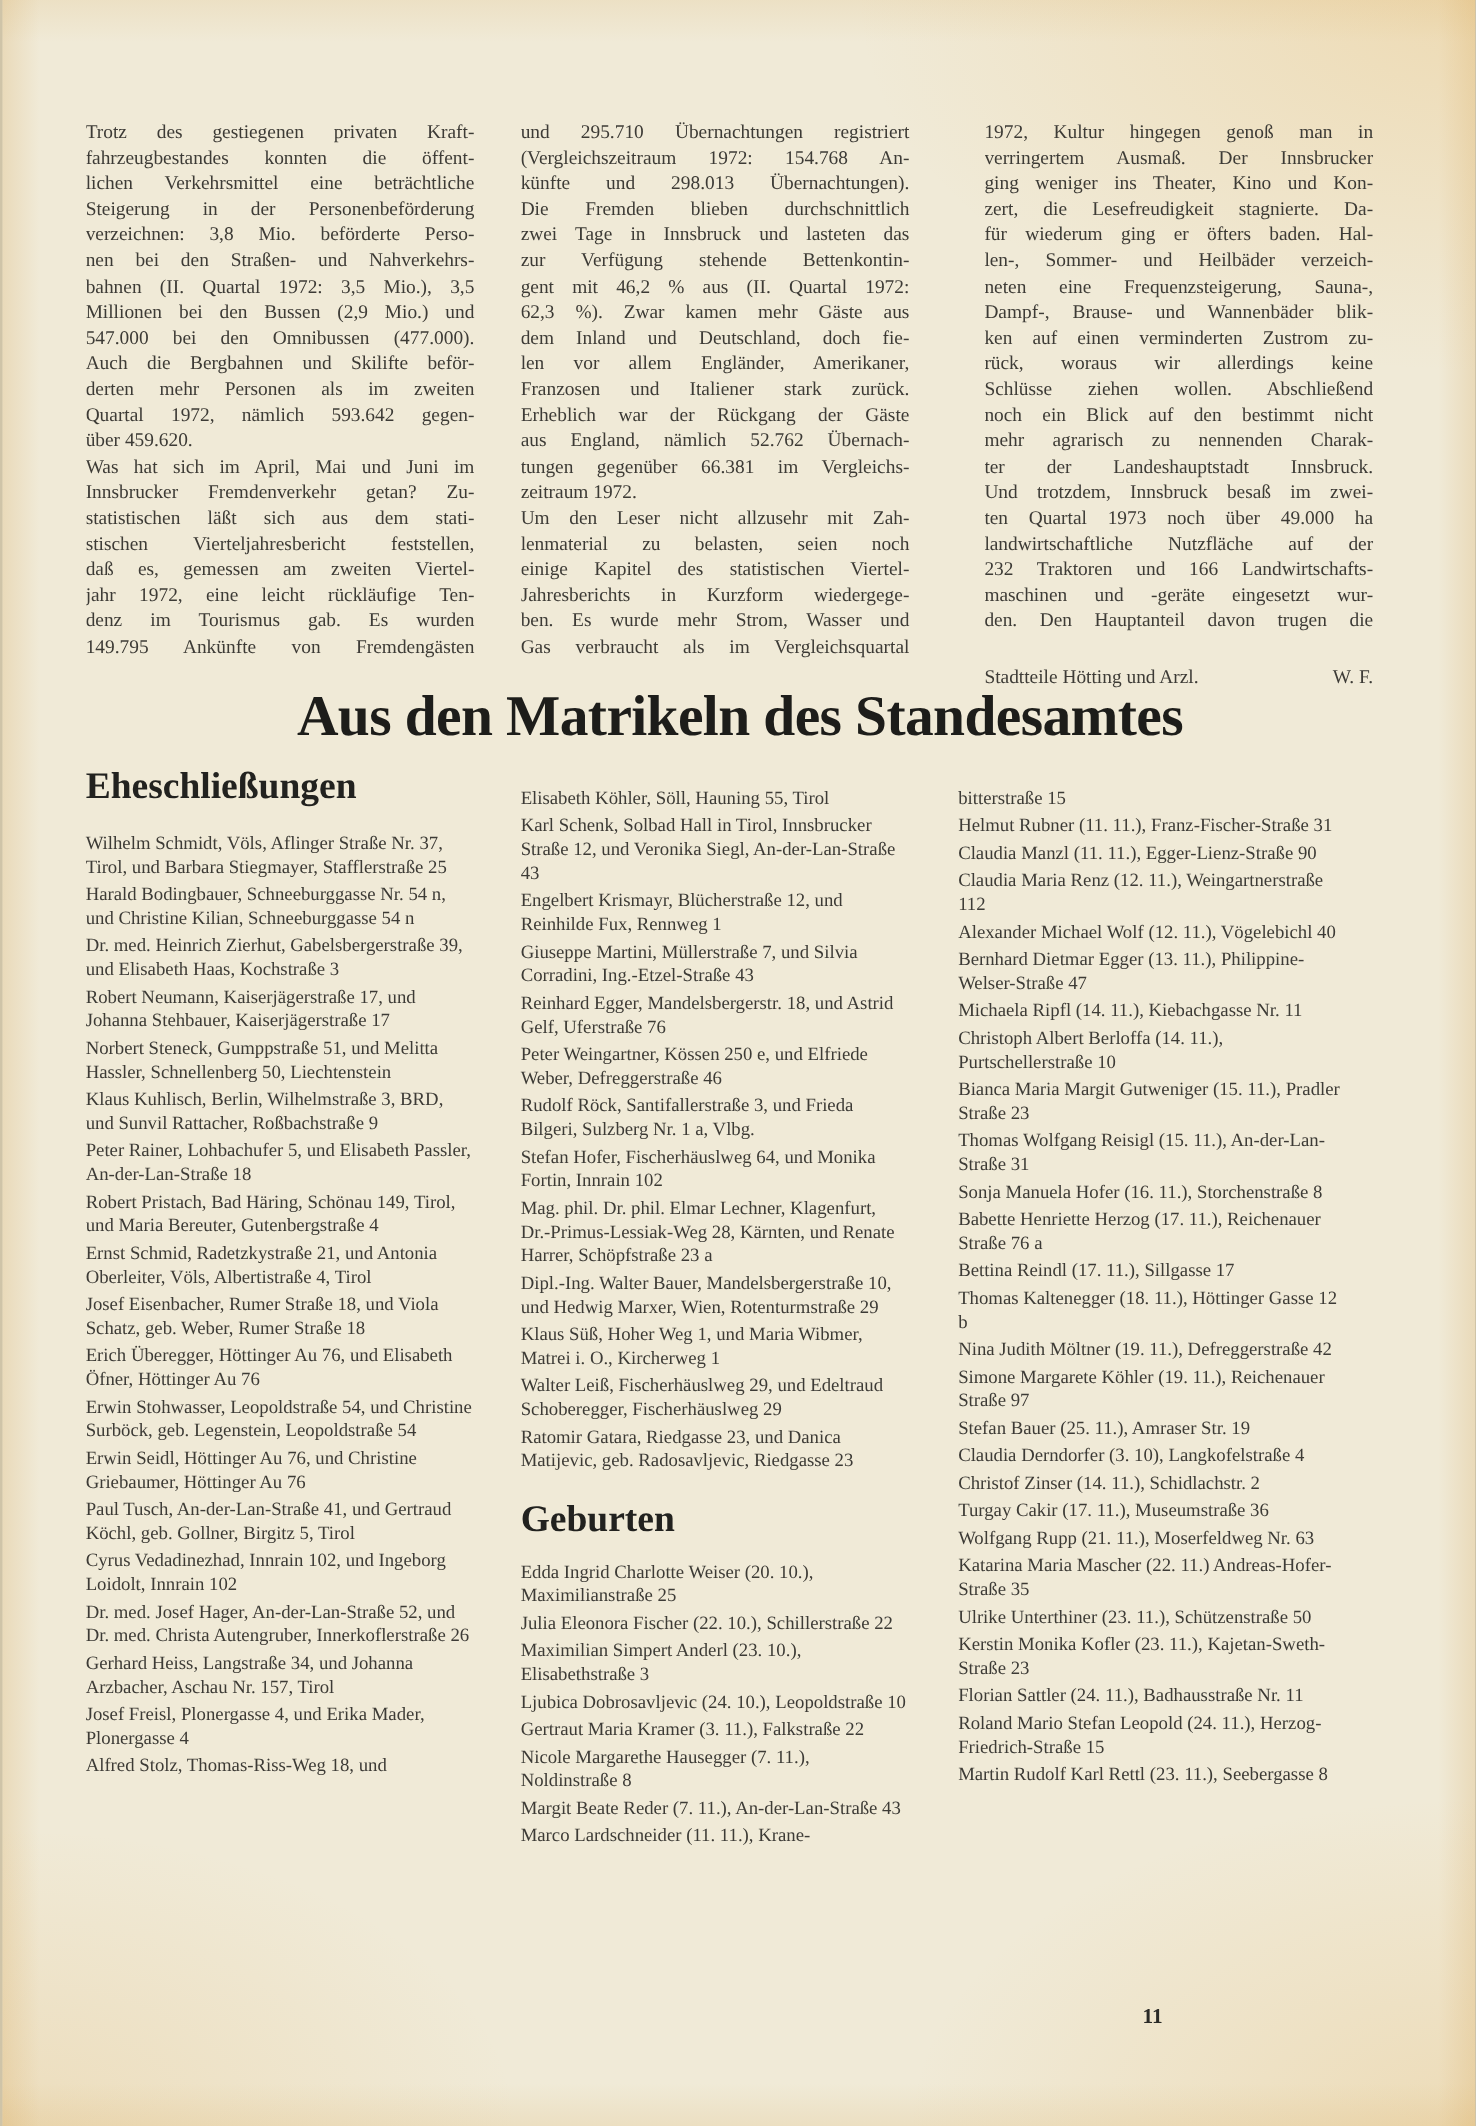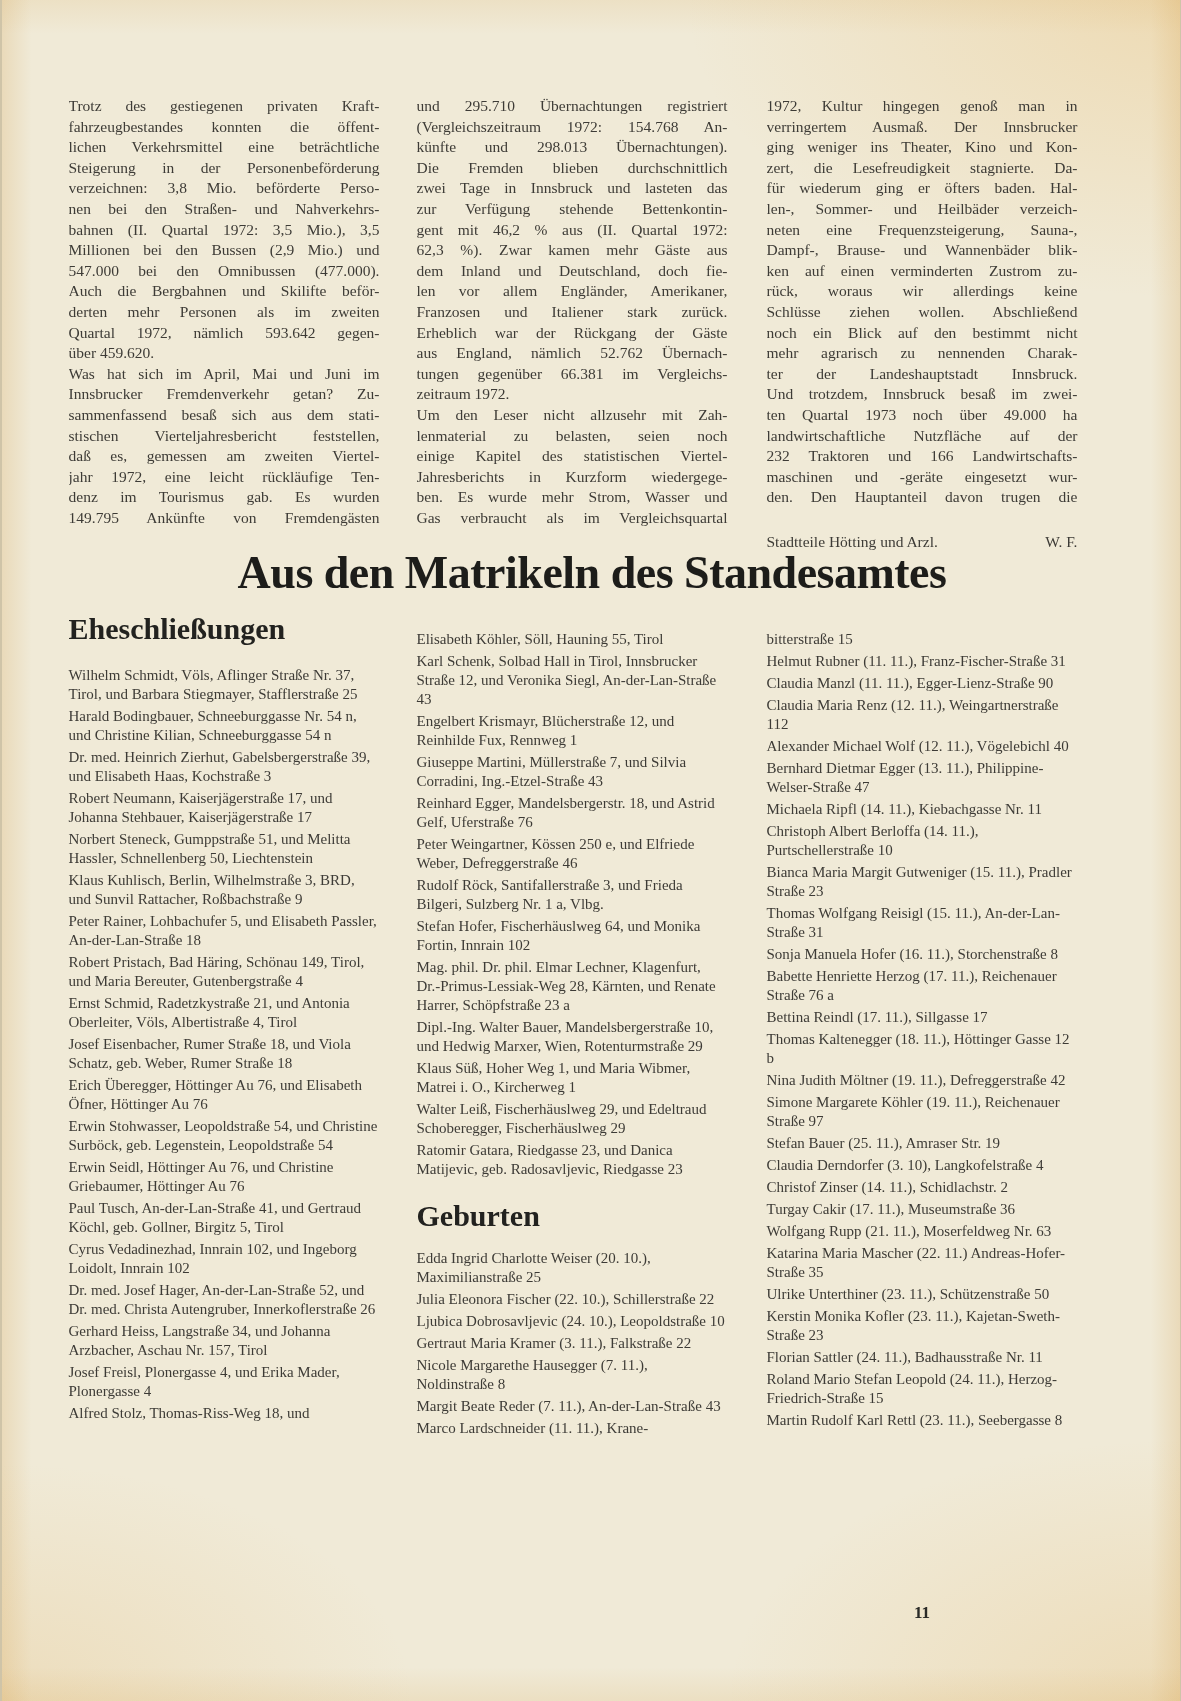--- a/index.html
+++ b/index.html
@@ -62,21 +62,21 @@
       <div class="jl">nen bei den Straßen- und Nahverkehrs-</div>
       <div class="jl">bahnen (II. Quartal 1972: 3,5 Mio.), 3,5</div>
       <div class="jl">Millionen bei den Bussen (2,9 Mio.) und</div>
       <div class="jl">547.000 bei den Omnibussen (477.000).</div>
       <div class="jl">Auch die Bergbahnen und Skilifte beför-</div>
       <div class="jl">derten mehr Personen als im zweiten</div>
       <div class="jl">Quartal 1972, nämlich 593.642 gegen-</div>
       <div class="jl last">über 459.620.</div>
       <div class="jl">Was hat sich im April, Mai und Juni im</div>
       <div class="jl">Innsbrucker Fremdenverkehr getan? Zu-</div>
-      <div class="jl">sammenfassend besaß sich aus dem stati-</div>
+      <div class="jl">statistischen läßt sich aus dem stati-</div>
       <div class="jl">stischen Vierteljahresbericht feststellen,</div>
       <div class="jl">daß es, gemessen am zweiten Viertel-</div>
       <div class="jl">jahr 1972, eine leicht rückläufige Ten-</div>
       <div class="jl">denz im Tourismus gab. Es wurden</div>
       <div class="jl">149.795 Ankünfte von Fremdengästen</div>
     </div>
   <div class="acol" style="left:415px">
       <div class="jl">und 295.710 Übernachtungen registriert</div>
       <div class="jl">(Vergleichszeitraum 1972: 154.768 An-</div>
       <div class="jl">künfte und 298.013 Übernachtungen).</div>
@@ -92,21 +92,21 @@
       <div class="jl">aus England, nämlich 52.762 Übernach-</div>
       <div class="jl">tungen gegenüber 66.381 im Vergleichs-</div>
       <div class="jl last">zeitraum 1972.</div>
       <div class="jl">Um den Leser nicht allzusehr mit Zah-</div>
       <div class="jl">lenmaterial zu belasten, seien noch</div>
       <div class="jl">einige Kapitel des statistischen Viertel-</div>
       <div class="jl">Jahresberichts in Kurzform wiedergege-</div>
       <div class="jl">ben. Es wurde mehr Strom, Wasser und</div>
       <div class="jl">Gas verbraucht als im Vergleichsquartal</div>
     </div>
-  <div class="acol" style="left:765px">
+  <div class="acol" style="left:786px">
       <div class="jl">1972, Kultur hingegen genoß man in</div>
       <div class="jl">verringertem Ausmaß. Der Innsbrucker</div>
       <div class="jl">ging weniger ins Theater, Kino und Kon-</div>
       <div class="jl">zert, die Lesefreudigkeit stagnierte. Da-</div>
       <div class="jl">für wiederum ging er öfters baden. Hal-</div>
       <div class="jl">len-, Sommer- und Heilbäder verzeich-</div>
       <div class="jl">neten eine Frequenzsteigerung, Sauna-,</div>
       <div class="jl">Dampf-, Brause- und Wannenbäder blik-</div>
       <div class="jl">ken auf einen verminderten Zustrom zu-</div>
       <div class="jl">rück, woraus wir allerdings keine</div>
@@ -166,20 +166,21 @@
         <div class="entry">Mag. phil. Dr. phil. Elmar Lechner, Klagenfurt, Dr.-Primus-Lessiak-Weg 28, Kärnten, und Renate Harrer, Schöpfstraße 23 a</div>
         <div class="entry">Dipl.-Ing. Walter Bauer, Mandelsbergerstraße 10, und Hedwig Marxer, Wien, Rotenturmstraße 29</div>
         <div class="entry">Klaus Süß, Hoher Weg 1, und Maria Wibmer, Matrei i. O., Kircherweg 1</div>
         <div class="entry">Walter Leiß, Fischerhäuslweg 29, und Edeltraud Schoberegger, Fischerhäuslweg 29</div>
         <div class="entry">Ratomir Gatara, Riedgasse 23, und Danica Matijevic, geb. Radosavljevic, Riedgasse 23</div>
       </div>
     <h2 class="sec-heading mid">Geburten</h2>
     <div>
         <div class="entry">Edda Ingrid Charlotte Weiser (20. 10.), Maximilianstraße 25</div>
         <div class="entry">Julia Eleonora Fischer (22. 10.), Schillerstraße 22</div>
+        <div class="entry">Maximilian Simpert Anderl (23. 10.), Elisabethstraße 3</div>
         <div class="entry">Ljubica Dobrosavljevic (24. 10.), Leopoldstraße 10</div>
         <div class="entry">Gertraut Maria Kramer (3. 11.), Falkstraße 22</div>
         <div class="entry">Nicole Margarethe Hausegger (7. 11.), Noldinstraße 8</div>
         <div class="entry">Margit Beate Reder (7. 11.), An-der-Lan-Straße 43</div>
         <div class="entry">Marco Lardschneider (11. 11.), Krane-</div>
       </div>
   </div>
 
   <div class="lcol" style="left:765px; top:630px">
     <div>

